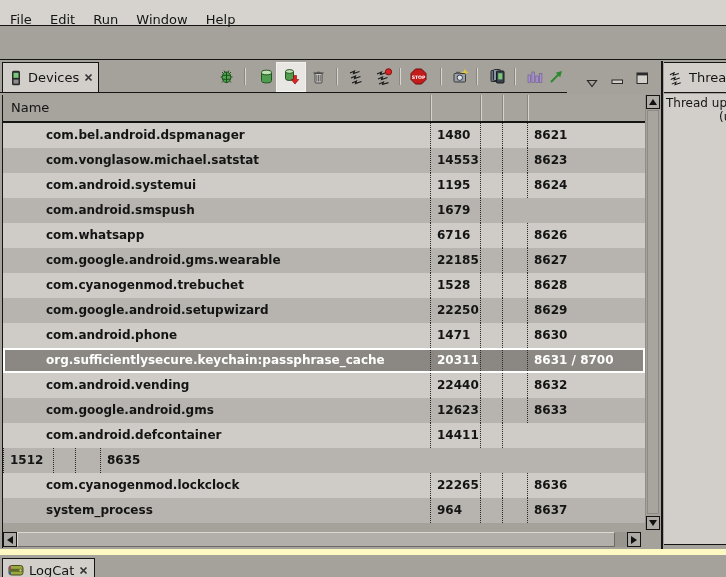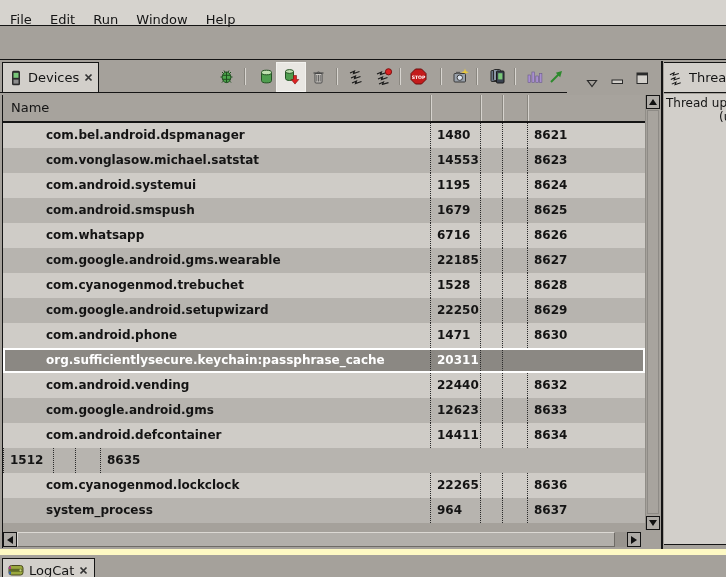--- a/index.html
+++ b/index.html
@@ -250,21 +250,20 @@
     <div class="c cpid">1195</div>
     <div class="c ca"></div>
     <div class="c cb"></div>
     <div class="c cport">8624</div>
   </div>
         <div class="row even">
     <div class="c cname">com.android.smspush</div>
     <div class="c cpid">1679</div>
     <div class="c ca"></div>
     <div class="c cb"></div>
-    <div class="c cport">8625</div>
   </div>
         <div class="row odd">
     <div class="c cname">com.whatsapp</div>
     <div class="c cpid">6716</div>
     <div class="c ca"></div>
     <div class="c cb"></div>
     <div class="c cport">8626</div>
   </div>
         <div class="row even">
     <div class="c cname">com.google.android.gms.wearable</div>
@@ -292,41 +291,41 @@
     <div class="c cpid">1471</div>
     <div class="c ca"></div>
     <div class="c cb"></div>
     <div class="c cport">8630</div>
   </div>
         <div class="row even sel">
     <div class="c cname">org.sufficientlysecure.keychain:passphrase_cache</div>
     <div class="c cpid">20311</div>
     <div class="c ca"></div>
     <div class="c cb"></div>
+    <div class="c cport">8631 / 8700</div>
   </div>
         <div class="row odd">
     <div class="c cname">com.android.vending</div>
     <div class="c cpid">22440</div>
     <div class="c ca"></div>
     <div class="c cb"></div>
     <div class="c cport">8632</div>
   </div>
         <div class="row even">
     <div class="c cname">com.google.android.gms</div>
     <div class="c cpid">12623</div>
     <div class="c ca"></div>
     <div class="c cb"></div>
     <div class="c cport">8633</div>
   </div>
         <div class="row odd">
     <div class="c cname">com.android.defcontainer</div>
     <div class="c cpid">14411</div>
     <div class="c ca"></div>
     <div class="c cb"></div>
-    <div class="c cport">8634</div>
   </div>
         <div class="row even">
     <div class="c cpid">1512</div>
     <div class="c ca"></div>
     <div class="c cb"></div>
     <div class="c cport">8635</div>
   </div>
         <div class="row odd">
     <div class="c cname">com.cyanogenmod.lockclock</div>
     <div class="c cpid">22265</div>

